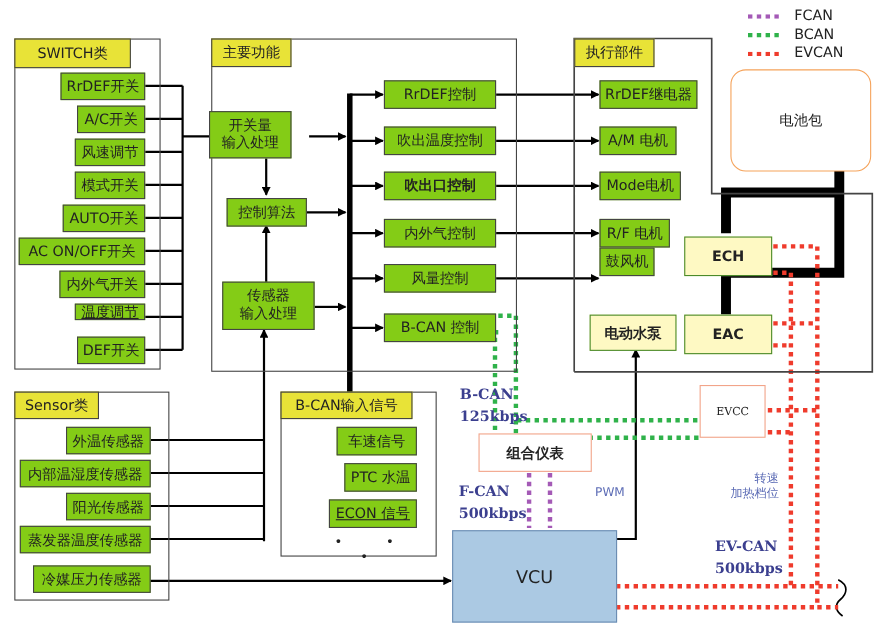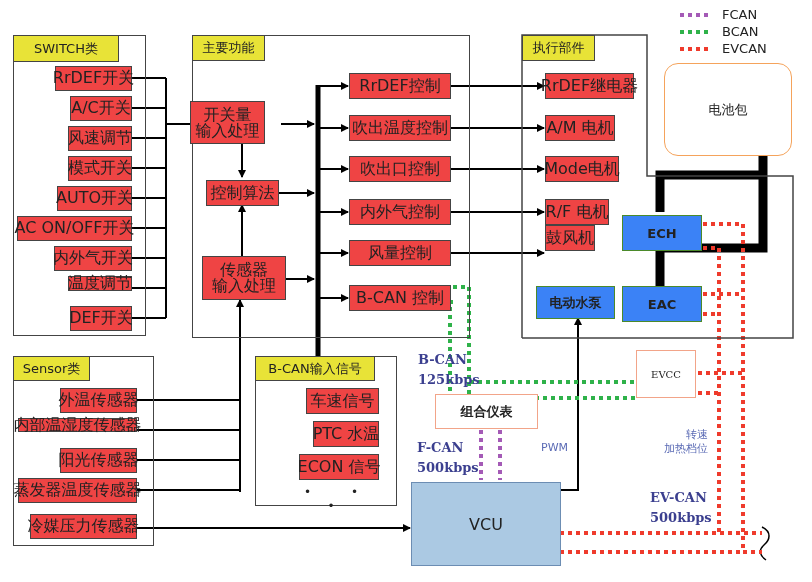--- a/index.html
+++ b/index.html
@@ -2,23 +2,23 @@
 <html><head>
 <meta charset="utf-8">
 <style>
   html, body { margin:0; padding:0; background:#ffffff; }
   body { width:812px; height:582px; position:relative; overflow:hidden;
          font-family:"DejaVu Sans", "Liberation Sans", sans-serif; color:#222; }
   .abs { position:absolute; box-sizing:border-box; }
   .group { border:1.5px solid #444; background:#fff; }
   .gtitle { background:#e8e337; border:1.5px solid #444; font-size:13px;
             display:flex; align-items:center; justify-content:center; }
-  .item { border:1.5px solid #444; background:#ef4444; font-size:16px;
+  .item { border:1.5px solid #444; background:#84cc16; font-size:13px;
           display:flex; align-items:center; justify-content:center; white-space:nowrap; }
-  .green { background:#3b82f6; border:1.5px solid #4b8a2a; font-weight:bold; font-size:13px;
+  .green { background:#fef9c3; border:1.5px solid #4b8a2a; font-weight:bold; font-size:13px;
            display:flex; align-items:center; justify-content:center; }
   .peach { border:1.5px solid #f2a489; background:#fff; display:flex; align-items:center; justify-content:center; }
   .canlbl { font-family:"DejaVu Serif", "Liberation Serif", serif; font-weight:bold;
             color:#3b3f8f; font-size:13px; line-height:20px; }
   .note { color:#5b6bb5; font-size:11px; }
   svg.wires { position:absolute; left:0; top:0; }
   .legend-row { display:flex; align-items:center; gap:10px; font-size:13px; height:17px; }
   .dots { width:34px; height:4px; }
 </style>
 </head>
@@ -139,55 +139,55 @@
 <div class="abs group" style="left: 13px; top: 35px; width: 133px; height: 301px; background: transparent;"></div>
 <div class="abs gtitle" style="left:13px; top:35px; width:106px; height:27px;">SWITCH类</div>
 <div id="switch-items">
     <div class="abs item" style="left: 55px; top: 66px; width: 77px; height: 25px;">RrDEF开关</div>
     <div class="abs item" style="left: 70px; top: 96px; width: 62px; height: 25px;">A/C开关</div>
     <div class="abs item" style="left: 68px; top: 126px; width: 64px; height: 25px;">风速调节</div>
     <div class="abs item" style="left: 68px; top: 156px; width: 64px; height: 25px;">模式开关</div>
     <div class="abs item" style="left: 57px; top: 186px; width: 75px; height: 25px;">AUTO开关</div>
     <div class="abs item" style="left: 17px; top: 216px; width: 115px; height: 25px;">AC ON/OFF开关</div>
     <div class="abs item" style="left: 54px; top: 246px; width: 78px; height: 25px;">内外气开关</div>
-    <div class="abs item" style="left: 68px; top: 276px; width: 64px; height: 15px;">温度调节</div>
+    <div class="abs item" style="left: 68px; top: 276px; width: 64px; height: 15px; text-decoration: underline;">温度调节</div>
     <div class="abs item" style="left: 70px; top: 306px; width: 62px; height: 25px;">DEF开关</div>
   </div>
 
 <div class="abs group" style="left:13px; top:356px; width:141px; height:190px; background:transparent;"></div>
 <div class="abs gtitle" style="left:13px; top:356px; width:77px; height:25px;">Sensor类</div>
 <div id="sensor-items">
     <div class="abs item" style="left: 60px; top: 388px; width: 77px; height: 25px;">外温传感器</div>
-    <div class="abs item" style="left: 18px; top: 418px; width: 119px; height: 14px;">内部温湿度传感器</div>
+    <div class="abs item" style="left: 18px; top: 418px; width: 119px; height: 25px;">内部温湿度传感器</div>
     <div class="abs item" style="left: 60px; top: 448px; width: 77px; height: 25px;">阳光传感器</div>
     <div class="abs item" style="left: 18px; top: 478px; width: 119px; height: 25px;">蒸发器温度传感器</div>
     <div class="abs item" style="left: 30px; top: 514px; width: 107px; height: 25px;">冷媒压力传感器</div>
   </div>
 
 <div class="abs group" style="left: 192px; top: 35px; width: 278px; height: 303px; background: transparent;"></div>
 <div class="abs gtitle" style="left:192px; top:35px; width:73px; height:26px;">主要功能</div>
 <div class="abs item" style="left:190px; top:101px; width:75px; height:43px; white-space:pre; text-align:center; line-height:16px;">开关量
 输入处理</div>
 <div class="abs item" style="left:206px; top:180px; width:73px; height:26px;">控制算法</div>
 <div class="abs item" style="left:202px; top:256px; width:84px; height:44px; white-space:pre; text-align:center; line-height:16px;">传感器
 输入处理</div>
 <div id="control-items">
     <div class="abs item" style="left: 349px; top: 73px; width: 102px; height: 26px;">RrDEF控制</div>
     <div class="abs item" style="left: 349px; top: 115px; width: 102px; height: 26px;">吹出温度控制</div>
-    <div class="abs item" style="left: 349px; top: 156px; width: 102px; height: 26px;">吹出口控制</div>
+    <div class="abs item" style="left: 349px; top: 156px; width: 102px; height: 26px; font-weight: bold;">吹出口控制</div>
     <div class="abs item" style="left: 349px; top: 199px; width: 102px; height: 26px;">内外气控制</div>
     <div class="abs item" style="left: 349px; top: 240px; width: 102px; height: 26px;">风量控制</div>
     <div class="abs item" style="left: 349px; top: 285px; width: 102px; height: 26px;">B-CAN 控制</div>
   </div>
 
 <div class="abs group" style="left:255px; top:356px; width:142px; height:150px; background:transparent;"></div>
 <div class="abs gtitle" style="left:255px; top:356px; width:120px; height:25px;">B-CAN输入信号</div>
 <div class="abs item" style="left:306px; top:388px; width:73px; height:26px;">车速信号</div>
 <div class="abs item" style="left:313px; top:421px; width:66px; height:26px;">PTC 水温</div>
-<div class="abs item" style="left:299px; top:454px; width:80px; height:26px;">ECON 信号</div>
+<div class="abs item" style="left:299px; top:454px; width:80px; height:26px;text-decoration:underline;">ECON 信号</div>
 <div class="abs" style="left:300px; top:485px; width:80px; text-align:center; font-size:12px; letter-spacing:18px;">•  •  •</div>
 
 <div class="abs group" style="left:522px; top:35px; width:250px; height:303px; background:transparent; border:none;"></div>
 <svg class="abs" style="left:0; top:0;" width="812" height="582">
   <polyline points="522,338 522,35 647,35 647,176 793,176 793,338 522,338" fill="none" stroke="#444" stroke-width="1.5"></polyline>
 </svg>
 <div class="abs gtitle" style="left:522px; top:35px; width:73px; height:26px;">执行部件</div>
 <div id="actuator-items">
     <div class="abs item" style="left: 545px; top: 73px; width: 89px; height: 26px;">RrDEF继电器</div>
     <div class="abs item" style="left: 545px; top: 115px; width: 70px; height: 26px;">A/M 电机</div>

